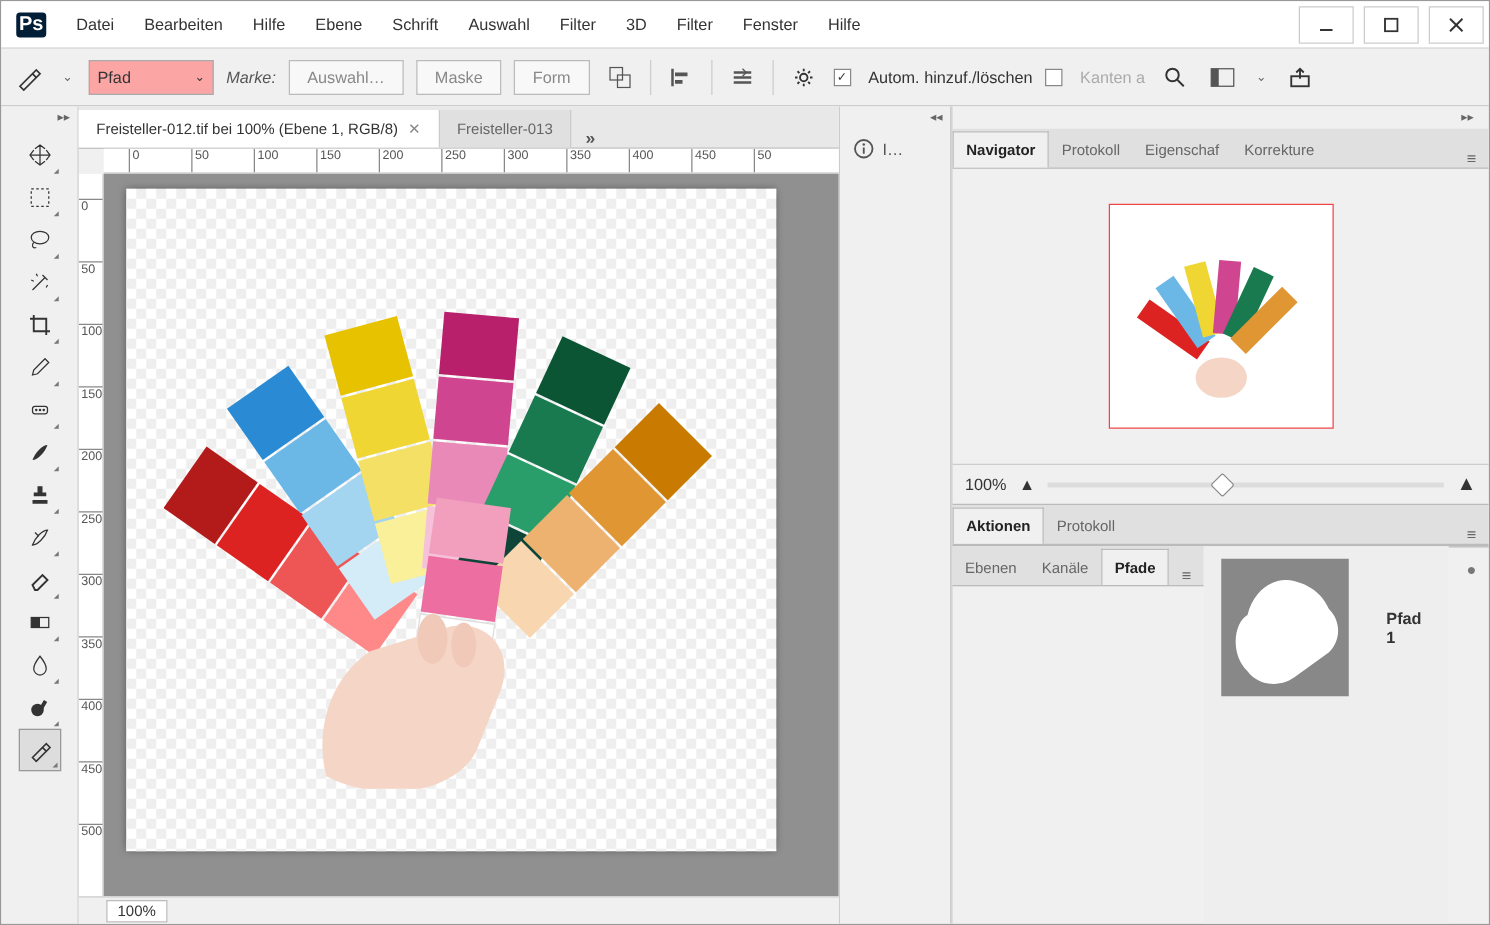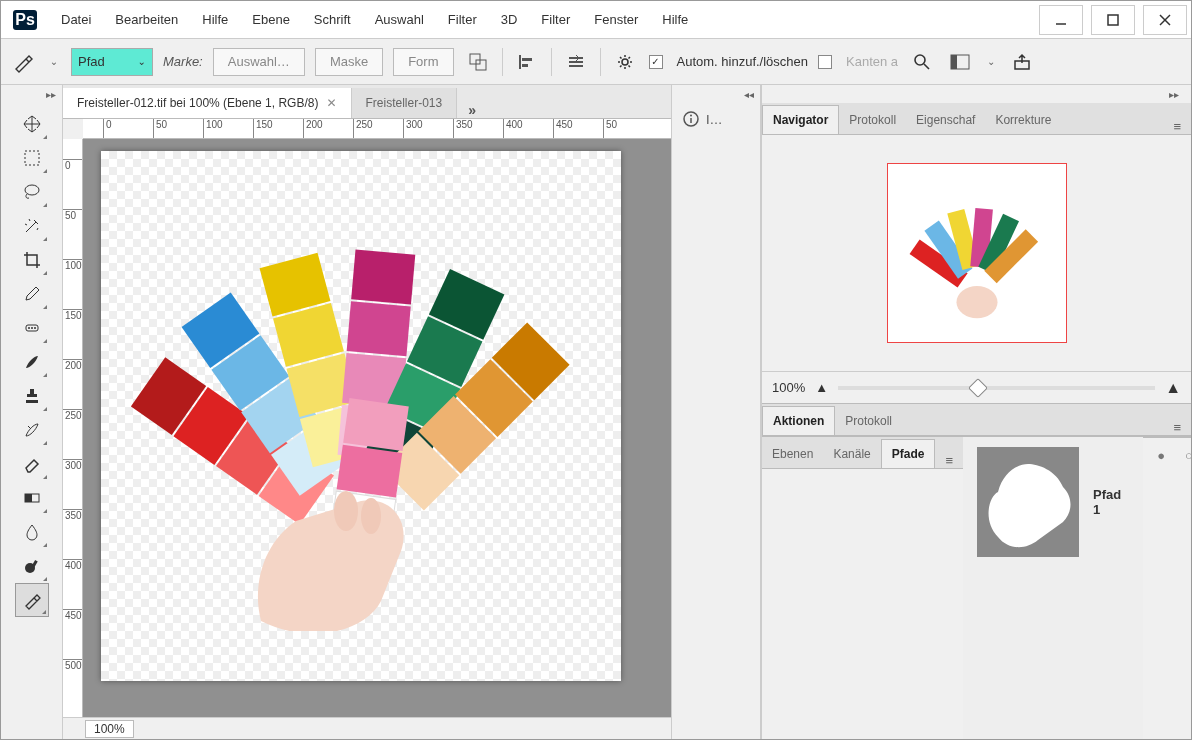--- a/index.html
+++ b/index.html
@@ -11,21 +11,21 @@
 .ps-logo { width: 24px; height: 20px; background: #001e36; color: #ffffff; display: flex; align-items: center; justify-content: center; font-weight: bold; font-size: 16px; margin: 0 12px; border-radius: 3px; }
 .menubar { display: flex; gap: 0; flex: 1; }
 .menu-item { padding: 8px 12px; cursor: pointer; }
 .win-controls { display: flex; gap: 0; }
 .win-btn { width: 44px; height: 30px; display: flex; align-items: center; justify-content: center; border: 1px solid #ccc; margin: 3px 4px; background: #fff; cursor: pointer; }
 
 
 .optionsbar { height: 46px; background: #f0f0f0; border-bottom: 1px solid #ccc; display: flex; align-items: center; padding: 0 8px; gap: 10px; }
 .tool-indicator { width: 28px; height: 28px; display: flex; align-items: center; justify-content: center; }
 .dropdown-caret { width: 14px; display:flex; align-items:center; justify-content:center; font-size:10px; color:#666;}
-.select-box { width: 82px; height: 28px; border: 1px solid #aaa; background: #5eead4; display: flex; align-items: center; padding: 0 6px; justify-content: space-between; }
+.select-box { width: 100px; height: 28px; border: 1px solid #aaa; background: #fca5a5; display: flex; align-items: center; padding: 0 6px; justify-content: space-between; }
 .opt-label { color: #555; font-style: italic; }
 .opt-btn { height: 28px; border: 1px solid #bbb; background: #f8f8f8; padding: 0 14px; display:flex; align-items:center; color:#888; cursor:pointer;}
 .opt-sep { width:1px; height:28px; background:#ccc;}
 .opt-icon { width:28px; height:28px; display:flex; align-items:center; justify-content:center; cursor:pointer; color:#555;}
 .chk { width:14px;height:14px;border:1px solid #888; display:inline-flex;align-items:center;justify-content:center;font-size:10px;margin-right:4px;background:#fff;}
 .chk.checked::after{content:"✓";}
 
 
 .main { flex: 1; display: flex; overflow: hidden; }
 
@@ -73,21 +73,21 @@
 
 .navigator-body { height:236px; display:flex; flex-direction:column; align-items:center; justify-content:center;}
 .nav-thumb { width:180px; height:180px; border:1px solid #e44; background:#fff; display:flex; align-items:center; justify-content:center;}
 .nav-thumb svg{width:150px;height:140px;}
 .nav-zoombar { height:32px; border-top:1px solid #ccc; display:flex; align-items:center; padding:0 10px; gap:10px; width:100%;}
 .nav-slider { flex:1; height:4px; background:#ddd; position:relative;}
 .nav-slider .thumb{position:absolute;left:42%;top:-5px;width:14px;height:14px;background:#fff;border:1px solid #888;border-radius:2px;transform:rotate(45deg);}
 
 .panel-sec { border-top:1px solid #bbb;}
 .pfad-body { flex:1; background:#eee; padding:6px 10px;}
-.pfad-item { display:flex; align-items:center; gap:14px; padding:4px;}
+.pfad-item { display:flex; align-items:center; gap:30px; padding:4px;}
 .pfad-thumb { width:110px; height:110px; background:#888; display:flex;align-items:center;justify-content:center;}
 .pfad-thumb svg{width:100px;height:100px;}
 .pfad-bottom { height:36px; border-top:1px solid #bbb; display:flex; align-items:center; justify-content:flex-end; padding:0 14px; gap:20px; color:#777;}
 .pfad-bottom span{cursor:pointer;}
 svg{display:block;}
 </style>
 </head>
 <body>
 
 <div class="app">

